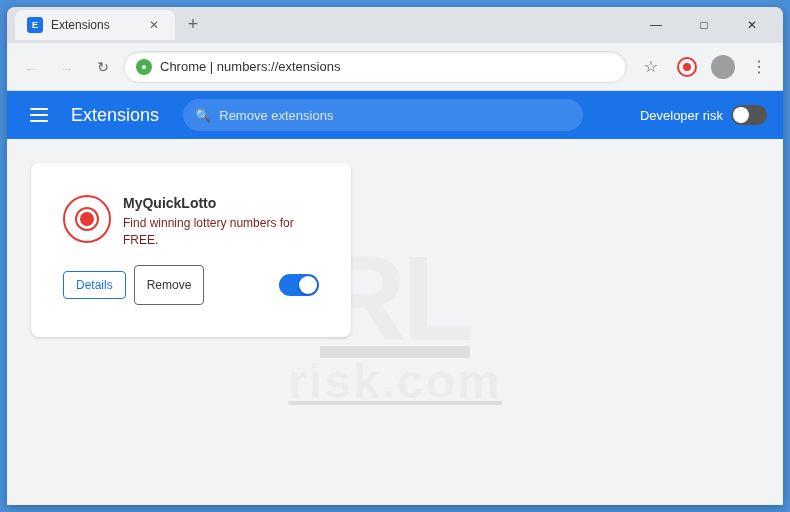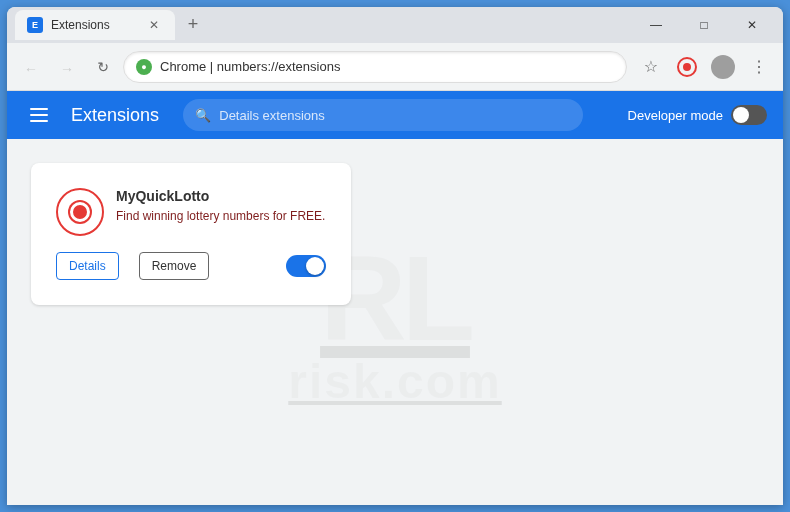--- a/index.html
+++ b/index.html
@@ -334,21 +334,21 @@
       font-weight: 900;
       color: #aaa;
       letter-spacing: 2px;
       line-height: 1;
     }
 
     
     .ext-card {
       background: white;
       border-radius: 8px;
-      padding: 25px;
+      padding: 32px;
       width: 320px;
       box-shadow: 0 1px 3px rgba(0,0,0,0.15);
       position: relative;
       z-index: 1;
     }
 
     .ext-info {
       display: flex;
       align-items: flex-start;
       gap: 12px;
@@ -388,37 +388,37 @@
 
     .ext-desc {
       font-size: 12px;
       color: #7f1d1d;
       line-height: 1.4;
     }
 
     .ext-actions {
       display: flex;
       align-items: center;
-      gap: 20px;
+      gap: 8px;
     }
 
     .details-btn {
       height: 28px;
       padding: 0 12px;
       border: 1px solid #1a73e8;
       background: transparent;
       border-radius: 4px;
       color: #1a73e8;
       font-size: 12px;
       cursor: pointer;
       font-weight: 500;
     }
 
     .remove-btn {
-      height: 28px;
+      height: 40px;
       padding: 0 12px;
       border: 1px solid #666;
       background: transparent;
       border-radius: 4px;
       color: #333;
       font-size: 12px;
       cursor: pointer;
       font-weight: 500;
     }
 
@@ -499,25 +499,25 @@
   <div class="ext-header">
     <button class="hamburger-btn">
       <div class="hamburger-line"></div>
       <div class="hamburger-line"></div>
       <div class="hamburger-line"></div>
     </button>
     <span class="ext-title">Extensions</span>
 
     <div class="search-box">
       <span>🔍</span>
-      <span class="search-placeholder">Details extensions</span>
+      <span class="search-placeholder">Remove extensions</span>
     </div>
 
     <div class="dev-mode">
-      <span>Developer mode</span>
+      <span>Developer risk</span>
       <div class="toggle">
         <div class="toggle-knob"></div>
       </div>
     </div>
   </div>
 
   <div class="content-area">
 
     <div class="watermark">
       <div class="watermark-top">RL</div>

